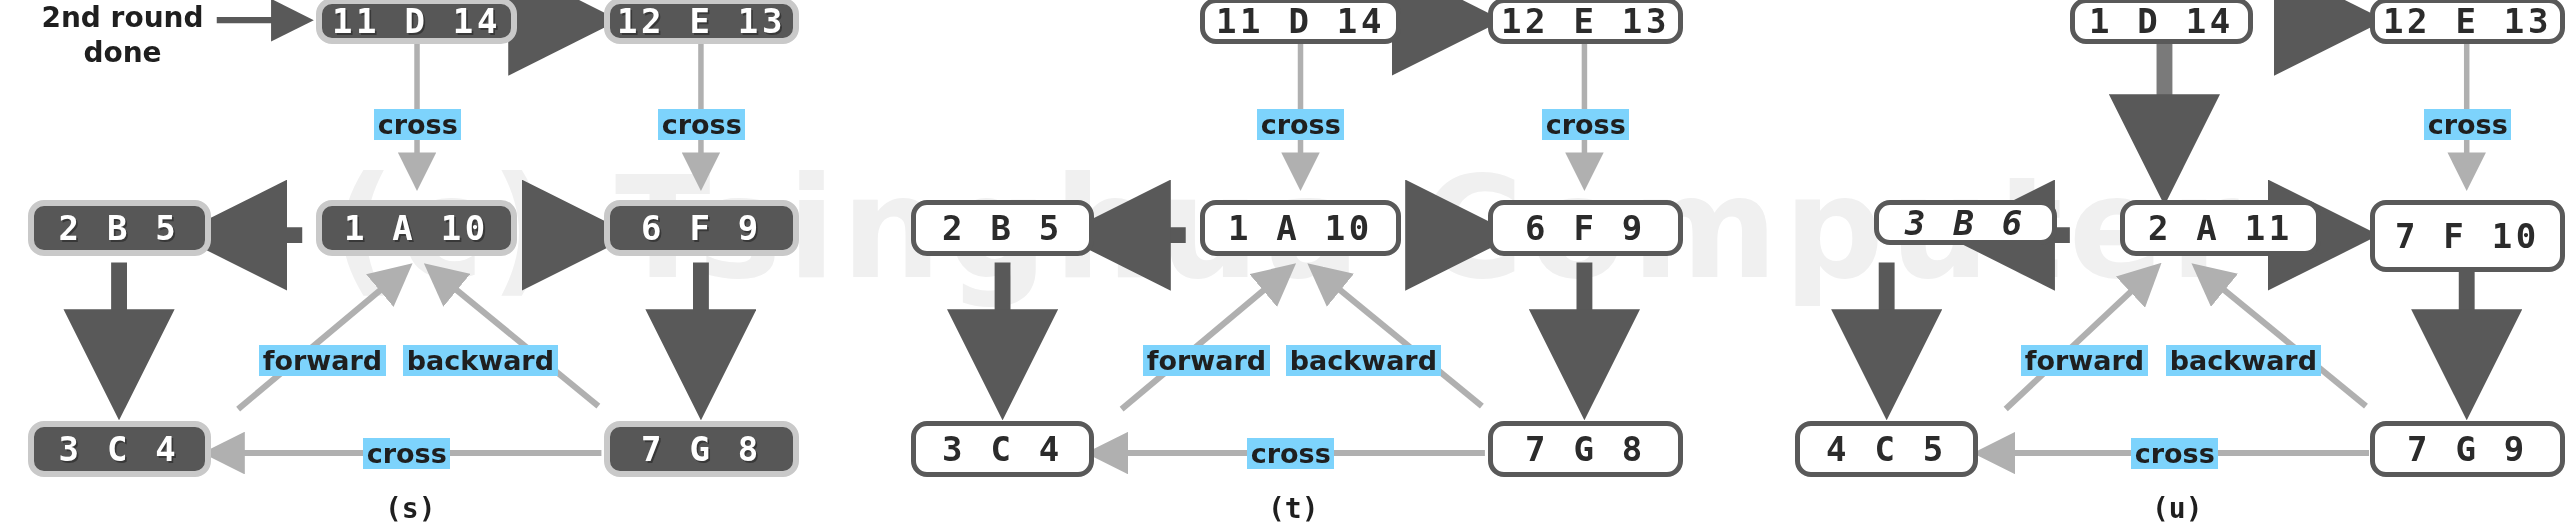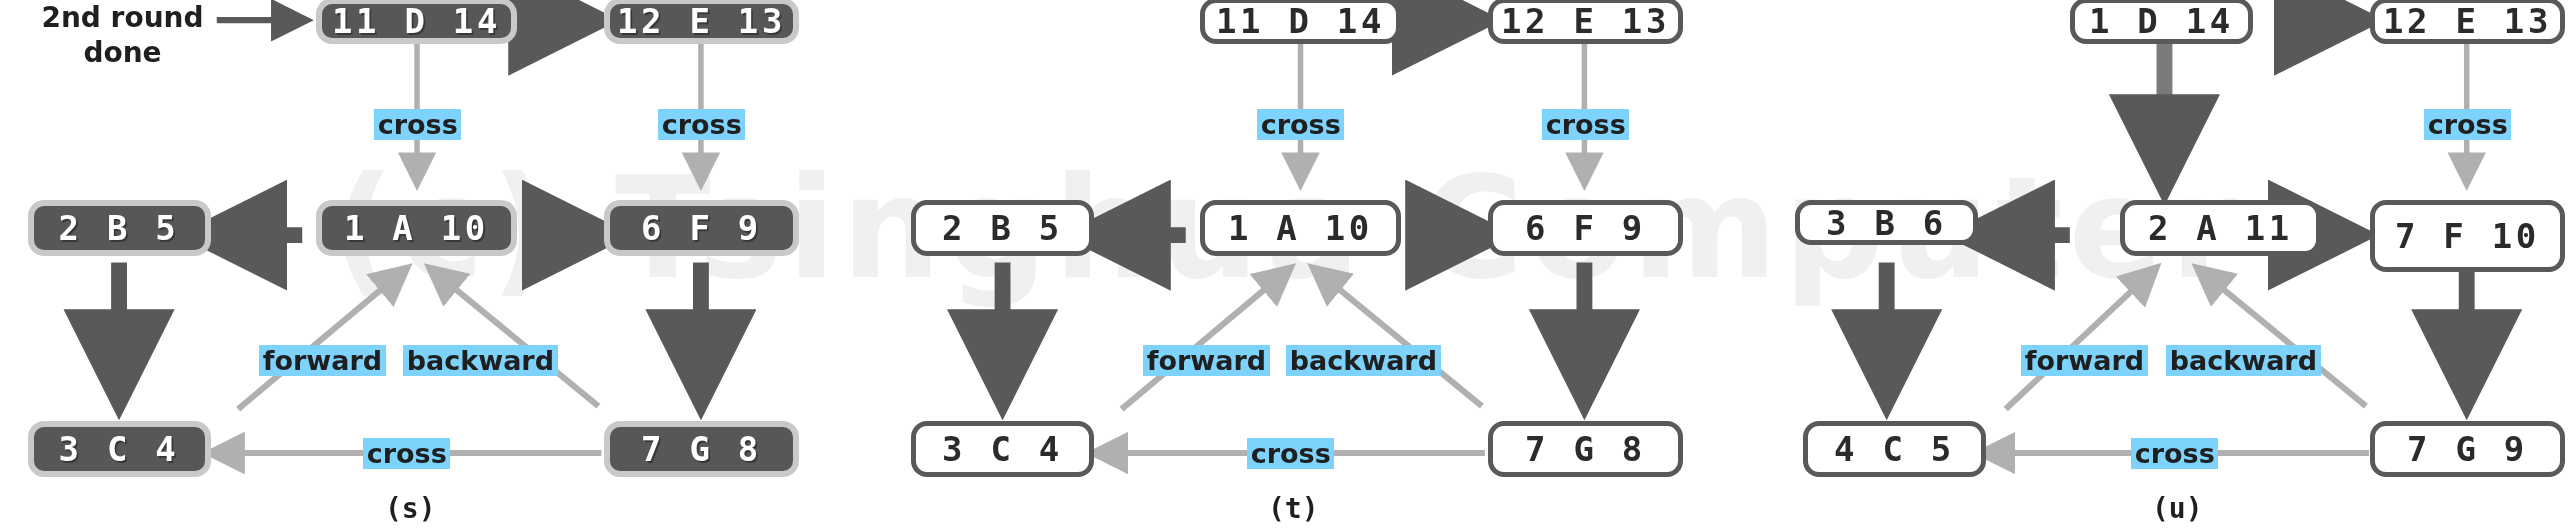--- a/index.html
+++ b/index.html
@@ -182,25 +182,25 @@
   <div class="elabel" style="left:1257px;top:109px;">cross</div>
   <div class="elabel" style="left:1542px;top:109px;">cross</div>
   <div class="elabel" style="left:1143px;top:345px;">forward</div>
   <div class="elabel" style="left:1286px;top:345px;">backward</div>
   <div class="elabel" style="left:1247px;top:438px;">cross</div>
   <div class="panel-cap" style="left:1268px;top:492px;">(t)</div>
 
   <div class="node outline" style="left:2070px;top:-1.8px;width:183px;height:46px;">1  D  14</div>
   <div class="node outline" style="left:2370px;top:-1.8px;width:195px;height:46px;">12  E  13</div>
 
-  <div class="node outline" style="left:1795px;top:200px;width:183px;height:45px;">3  B  6</div>
+  <div class="node outline" style="left:1874px;top:200px;width:183px;height:45px;font-style:italic;">3  B  6</div>
   <div class="node outline" style="left:2076px;top:200px;width:201px;height:56px;margin-left:44px;">2  A  11</div>
   <div class="node outline" style="left:2370px;top:200px;width:195px;height:72px;">7  F  10</div>
 
-  <div class="node outline" style="left:1795px;top:421px;width:183px;height:56px;margin-left:8px;">4  C  5</div>
+  <div class="node outline" style="left:1795px;top:421px;width:183px;height:56px;">4  C  5</div>
   <div class="node outline" style="left:2370px;top:421px;width:195px;height:56px;">7  G  9</div>
 
   <div class="elabel" style="left:2424px;top:109px;">cross</div>
   <div class="elabel" style="left:2021px;top:345px;">forward</div>
   <div class="elabel" style="left:2166px;top:345px;">backward</div>
   <div class="elabel" style="left:2131px;top:438px;">cross</div>
   <div class="panel-cap" style="left:2152px;top:492px;">(u)</div>
 
 </div>
 

